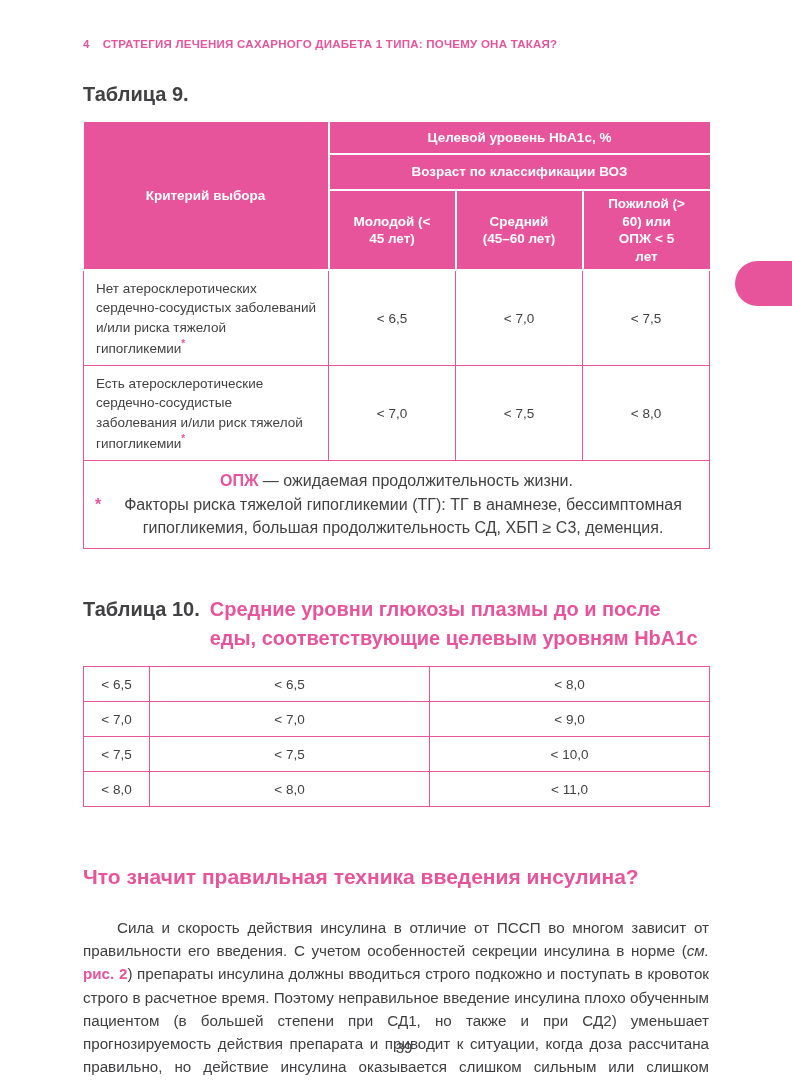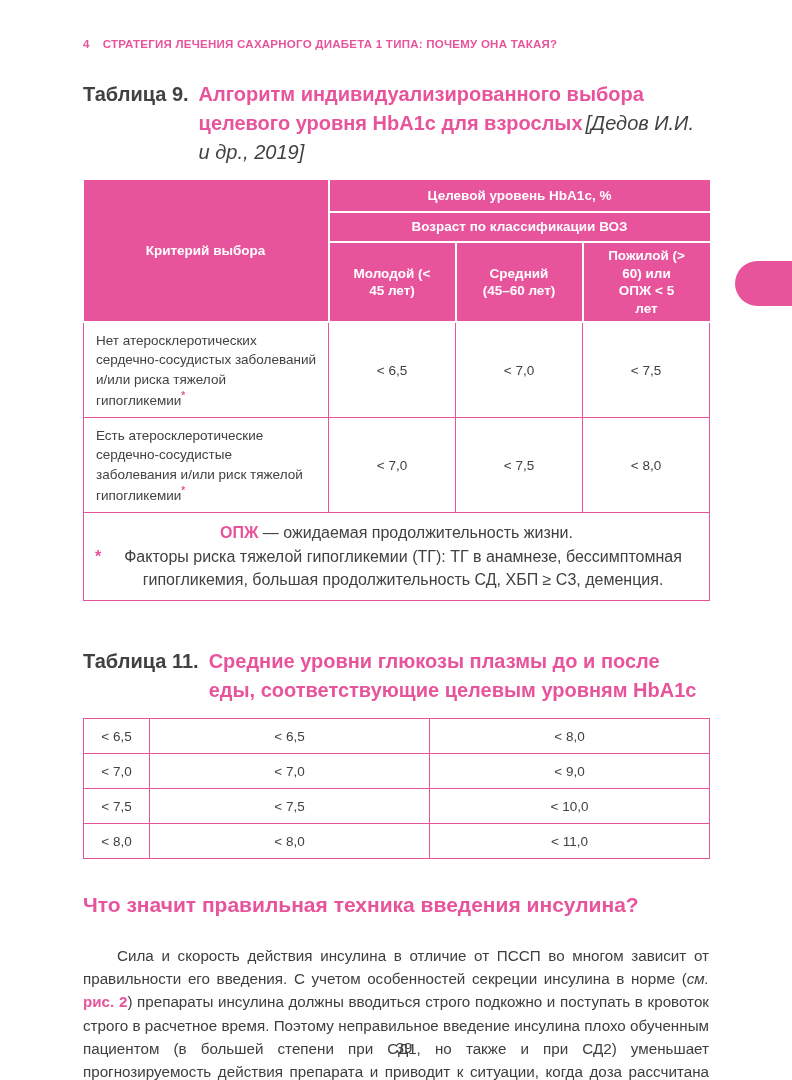--- a/index.html
+++ b/index.html
@@ -15,39 +15,39 @@
   .caption { display:flex; gap:10px; margin-top:30px; font-size:20px; line-height:1.45; font-weight:bold; }
   .caption.t10cap { margin-top:46px; }
   .cap-label { color:var(--dark); white-space:nowrap; }
   .cap-body { color:var(--pink); }
   .cap-ref { color:var(--dark); font-weight:normal; font-style:italic; margin-left:3px; }
 
   table { border-collapse:collapse; width:626px; margin-top:13px; table-layout:fixed; }
   td { font-size:13.5px; color:var(--dark); vertical-align:middle; }
   td.h { background:var(--pink); color:#fff; font-weight:bold; text-align:center; border:2px solid #fff; padding:4px 24px; line-height:1.3; }
   .t9 tr.hr1 td.h { height:32px; border-top:none; }
-  .t9 tr.hr2 td.h { height:30px; }
+  .t9 tr.hr2 td.h { height:36px; }
   .t9 tr.hr3 td.h { height:48px; }
   .t9 td.crit { border-left:none; }
   .t9 td.h:last-child { border-right:none; }
   .t9 td.label { border:1px solid var(--pink); padding:8px 12px; line-height:1.42; text-align:left; }
   .t9 td.val { border:1px solid var(--pink); text-align:center; }
   .t9 tr.body td { height:72px;margin-top:17px; }
   .t9 td.foot { border:1px solid var(--pink); padding:8px 10px 9px; font-size:16px; line-height:1.45; text-align:center; }
   sup.star { color:var(--pink); font-weight:bold; font-size:10px; }
   .fn-term { color:var(--pink); font-weight:bold; }
   .fn2 { position:relative; padding-left:13px; }
   .fn2 .marker { position:absolute; left:1px; top:0; color:var(--pink); font-weight:bold; }
 
   .t10 tr.hr td.h { height:52px; border-top:none; }
   .t10 td.h:first-child { border-left:none; }
   .t10 td.h:last-child { border-right:none; }
   .t10 td.cell { border:1px solid var(--pink); text-align:center; height:35px; }
 
-  .section-heading { margin-top:32px; color:var(--pink); font-weight:bold; font-size:21px; line-height:1.3; }
+  .section-heading { margin-top:56px; color:var(--pink); font-weight:bold; font-size:21px; line-height:1.3; }
   .para { margin-top:26px; font-size:15.2px; line-height:1.52; color:var(--body); text-align:justify; text-indent:34px; }
   .para .see { font-style:italic; }
   .para .figref { color:var(--pink); font-weight:bold; }
 
   .page-number { position:absolute; left:0; width:792px; bottom:24px; text-align:center; font-size:15px; color:var(--dark);padding-left:16px; }
 
   .side-tab { position:absolute; right:0; top:261px; width:57px; height:45px; background:var(--pink); border-radius:23px 0 0 23px; }
 </style>
 </head>
 <body>
@@ -56,21 +56,20 @@
   <div class="side-tab"></div>
 
   <div class="content">
 
     <div class="running-header">
       <span class="num">4</span><span>СТРАТЕГИЯ ЛЕЧЕНИЯ САХАРНОГО ДИАБЕТА 1 ТИПА: ПОЧЕМУ ОНА ТАКАЯ?</span>
     </div>
 
     <div class="caption">
       <span class="cap-label">Таблица 9.</span>
-      <span class="cap-body"><span>Алгоритм индивидуализированного выбора целевого уровня HbA1c для взрослых</span><span class="cap-ref">[Дедов И.И. и др., 2019]</span></span>
     </div>
 
     <table class="t9">
       <colgroup>
           <col style="width:245px">
           <col style="width:127px">
           <col style="width:127px">
           <col style="width:127px">
         </colgroup>
       <tbody>
@@ -101,21 +100,21 @@
         <tr>
           <td class="foot" colspan="4">
             <div class="fn1"><span class="fn-term">ОПЖ</span><span> — ожидаемая продолжительность жизни.</span></div>
             <div class="fn2"><span class="marker">*</span><span>Факторы риска тяжелой гипогликемии (ТГ): ТГ в анамнезе, бессимптомная гипогликемия, большая продолжительность СД, ХБП ≥ С3, деменция.</span></div>
           </td>
         </tr>
       </tbody>
     </table>
 
     <div class="caption t10cap">
-      <span class="cap-label">Таблица 11.</span>
+      <span class="cap-label">Таблица 10.</span>
       <span class="cap-body">Средние уровни глюкозы плазмы до и после еды, соответствующие целевым уровням HbA1c</span>
     </div>
 
     <table class="t10">
       <colgroup>
           <col style="width:66px">
           <col style="width:280px">
           <col style="width:280px">
         </colgroup>
       <tbody>

